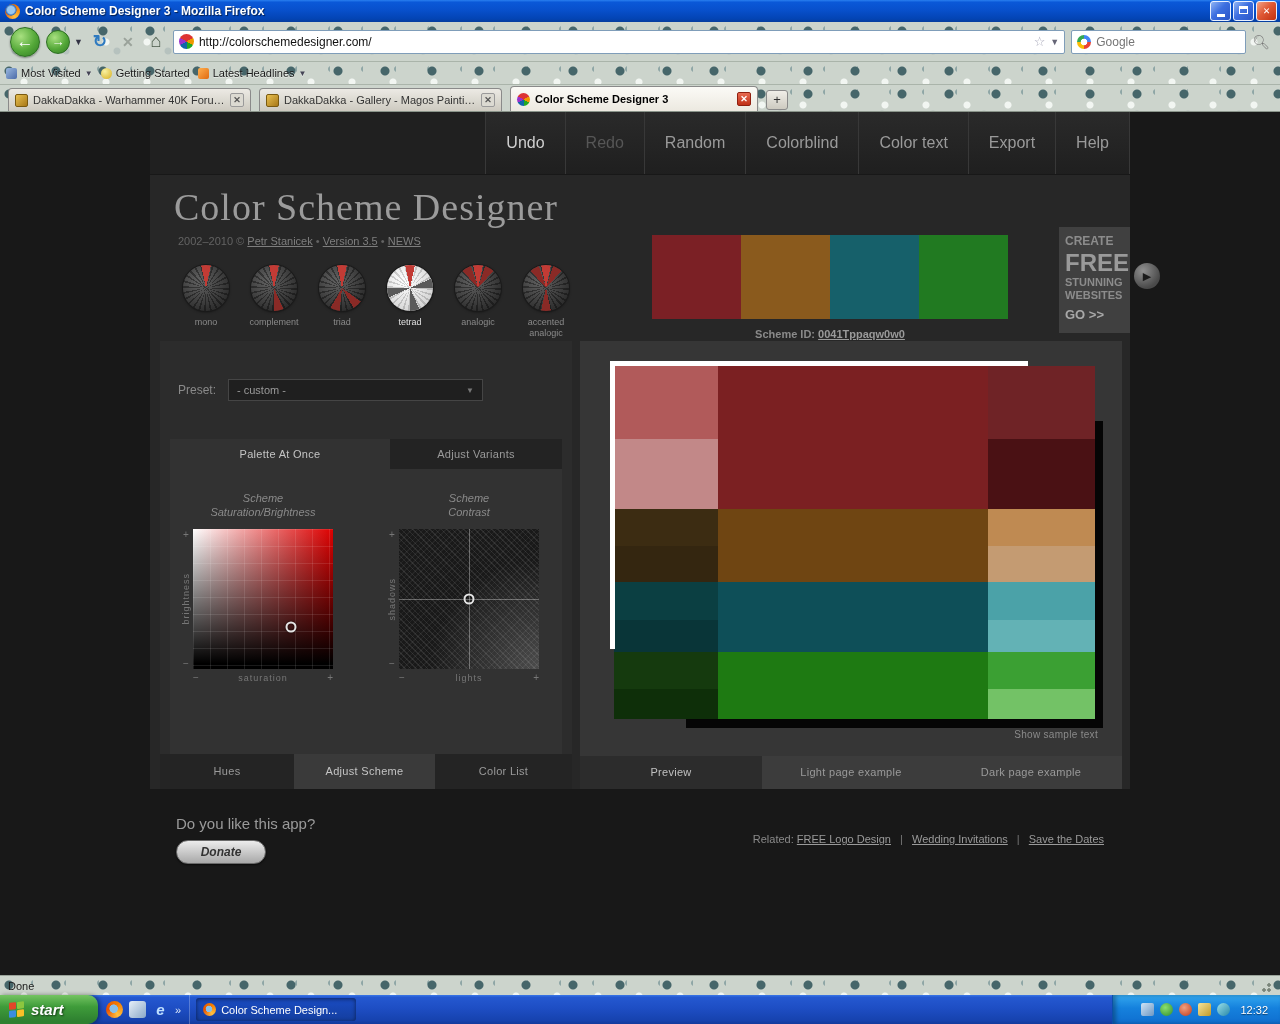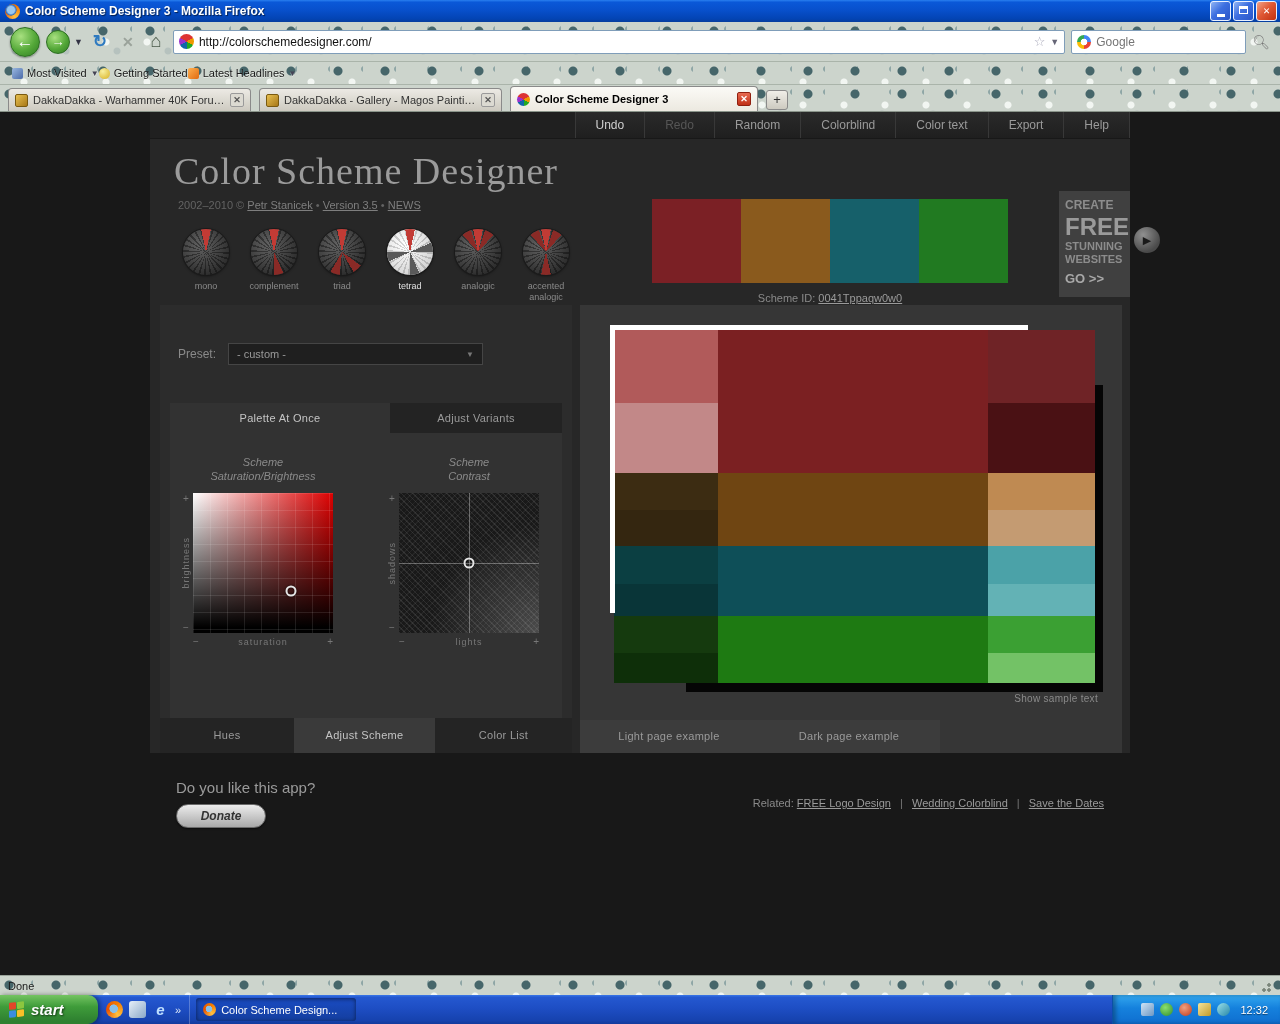--- a/index.html
+++ b/index.html
@@ -44,21 +44,21 @@
   .urlbar input{flex:1;border:0;outline:0;font-size:12px;color:#111;font-family:"Liberation Sans",sans-serif;background:transparent;}
   .star{color:#aab;font-size:13px;}
   .mini-caret{color:#667;font-size:9px;}
   .searchbox{width:175px;height:24px;background:#fff;border:1px solid #7f9db9;border-radius:2px;display:flex;align-items:center;padding:0 5px;gap:5px;flex:none;}
   .g-icon{width:14px;height:14px;border-radius:50%;flex:none;
     background:radial-gradient(circle at 50% 50%,#fff 0 34%,transparent 36%),conic-gradient(#4285f4 0 90deg,#ea4335 0 180deg,#fbbc05 0 270deg,#34a853 0 360deg);}
   .searchbox input{flex:1;border:0;outline:0;font-size:12px;color:#333;background:transparent;font-family:"Liberation Sans",sans-serif;}
   .magnifier{color:#777;font-size:14px;flex:none;}
 
   
-  .bookmarksbar{height:23px;display:flex;align-items:center;gap:0;padding:0 12px;border-bottom:1px solid #aab4aa;}
+  .bookmarksbar{height:23px;display:flex;align-items:center;gap:8px;padding:0 6px;border-bottom:1px solid #aab4aa;}
   .bm-item{display:flex;align-items:center;gap:4px;font-size:11px;color:#1a1a1a;text-shadow:0 1px 0 rgba(255,255,255,.5);}
   .bm-ic{width:11px;height:11px;border-radius:2px;flex:none;}
   .bm-ic.visited{background:linear-gradient(135deg,#9ab8e0,#4a6aa8);}
   .bm-ic.started{border-radius:50%;background:radial-gradient(circle at 35% 30%,#f8f0a0,#d8b020);}
   .bm-ic.headlines{background:linear-gradient(135deg,#ffb050,#e06a10);}
   .bm-caret{font-size:8px;color:#445;}
 
   
   .tabbar{height:27px;display:flex;align-items:flex-end;padding:0 8px;border-bottom:1px solid #8a948a;}
   .tab{height:23px;width:243px;margin-right:8px;border:1px solid #8a8a8a;border-bottom:none;border-radius:4px 4px 0 0;
@@ -73,21 +73,21 @@
     font-size:9px;line-height:12px;text-align:center;font-weight:bold;}
   .tab-close.red{background:linear-gradient(#e86a50,#c03018);border-color:#902010;color:#fff;}
   .newtab-btn{width:22px;height:20px;margin-bottom:1px;border:1px solid #8a8a8a;border-radius:3px;background:linear-gradient(#f0eee8,#cdcac0);
     color:#333;font-size:13px;line-height:17px;text-align:center;}
 
   
   .page{height:863px;background:#181818;overflow:hidden;}
   .container{width:980px;margin:0 auto;background:#272727;position:relative;}
 
   .sitemenu{display:flex;justify-content:flex-end;background:#202020;border-bottom:1px solid #181818;}
-  .menu-item{padding:6px 20px;font-size:12px;color:#9a9a9a;border-left:1px solid #383838;background:linear-gradient(#2a2a2a,#1f1f1f);}
+  .menu-item{padding:22px 20px;font-size:16px;color:#9a9a9a;border-left:1px solid #383838;background:linear-gradient(#2a2a2a,#1f1f1f);}
   .menu-item:last-child{border-right:1px solid #383838;}
   .menu-item.lit{color:#cfcfcf;}
   .menu-item.disabled{color:#565656;}
 
   .site-header{height:166px;position:relative;}
   .logo{position:absolute;left:24px;top:10px;font-family:"Liberation Serif",serif;font-size:38px;color:#9b9b9b;letter-spacing:1px;}
   .byline{position:absolute;left:28px;top:60px;font-size:11px;color:#636363;}
   .byline a{color:#7e7e7e;text-decoration:underline;}
   .modes{position:absolute;left:26px;top:90px;display:flex;gap:8px;}
   .mode{width:60px;display:flex;flex-direction:column;align-items:center;gap:6px;}
@@ -102,21 +102,21 @@
   .wheel.complement::after{background:conic-gradient(from -12deg,#c23b35 0 24deg,transparent 24deg 168deg,#8a2a26 0 192deg,transparent 0);}
   .wheel.triad::after{background:conic-gradient(from -12deg,#c23b35 0 24deg,transparent 24deg 138deg,#8a2a26 0 162deg,transparent 162deg 198deg,#8a2a26 0 222deg,transparent 0);}
   .wheel.tetrad{background:radial-gradient(circle at 38% 34%,#ffffff,#d6d6d6 74%);}
   .wheel.tetrad::before{background:repeating-conic-gradient(rgba(0,0,0,.16) 0deg 5deg,transparent 5deg 15deg);}
   .wheel.tetrad::after{background:conic-gradient(from -12deg,#c23b35 0 24deg,transparent 24deg 78deg,#5a5a5a 0 102deg,transparent 102deg 168deg,#5a5a5a 0 192deg,transparent 192deg 258deg,#5a5a5a 0 282deg,transparent 0);}
   .wheel.analogic::after{background:conic-gradient(from -42deg,#8a2a26 0 24deg,transparent 24deg 30deg,#c23b35 0 54deg,transparent 54deg 60deg,#8a2a26 0 84deg,transparent 0);}
   .wheel.accented::after{background:conic-gradient(from -42deg,#8a2a26 0 24deg,transparent 24deg 30deg,#c23b35 0 54deg,transparent 54deg 60deg,#8a2a26 0 84deg,transparent 84deg 210deg,#8a2a26 0 234deg,transparent 0);}
 
   .palette{position:absolute;left:502px;top:60px;width:356px;height:84px;display:flex;}
   .pal-swatch{flex:1;}
-  .scheme-id{position:absolute;left:502px;top:153px;width:356px;text-align:center;font-size:11px;color:#8a8a8a;}
+  .scheme-id{position:absolute;left:502px;top:153px;width:356px;text-align:center;font-size:11px;color:#8a8a8a;font-weight:bold;}
   .scheme-id a{color:#9a9a9a;text-decoration:underline;}
 
   .ad{position:absolute;left:909px;top:52px;width:71px;height:106px;background:#404040;padding:8px 6px;line-height:1.15;}
   .ad .l1{font-size:12px;font-weight:bold;color:#8c8c8c;}
   .ad .l2{font-size:24px;font-weight:bold;color:#9a9a9a;}
   .ad .l3,.ad .l4{font-size:11px;font-weight:bold;color:#8c8c8c;}
   .ad .cta{font-size:13px;font-weight:bold;color:#a8a8a8;margin-top:6px;}
   .ad-arrow{position:absolute;left:984px;top:88px;width:26px;height:26px;border-radius:50%;
     background:radial-gradient(circle at 35% 30%,#909090,#4a4a4a 70%);color:#1a1a1a;font-size:11px;line-height:26px;text-align:center;}
 
@@ -476,38 +476,39 @@
                 <span class="rh4" style="background: rgb(196, 155, 114);"></span>
                 <span class="rh5" style="background: rgb(75, 162, 168);"></span>
                 <span class="rh6" style="background: rgb(99, 178, 181);"></span>
                 <span class="rh7" style="background: rgb(59, 160, 51);"></span>
                 <span class="rh8" style="background: rgb(115, 194, 102);"></span>
               </div>
             </div>
             <span class="show-sample">Show sample text</span>
           </div>
           <div class="rtabs">
+            <span class="rtab p1">Preview</span>
             <span class="rtab p2">Light page example</span>
             <span class="rtab p3">Dark page example</span>
           </div>
         </div>
 
       </div>
     </div>
 
     <div class="site-footer">
       <div class="like-block">
         <span class="like-text">Do you like this app?</span>
         <span class="donate-btn">Donate</span>
       </div>
       <div class="related">
         <span>Related:</span>
         <a>FREE Logo Design</a>
         <span class="sep">|</span>
-        <a>Wedding Colorblind</a>
+        <a>Wedding Invitations</a>
         <span class="sep">|</span>
         <a>Save the Dates</a>
       </div>
     </div>
   </div>
 
   <div class="statusbar persona">
     <span>Done</span>
     <span class="grip"></span>
   </div>

